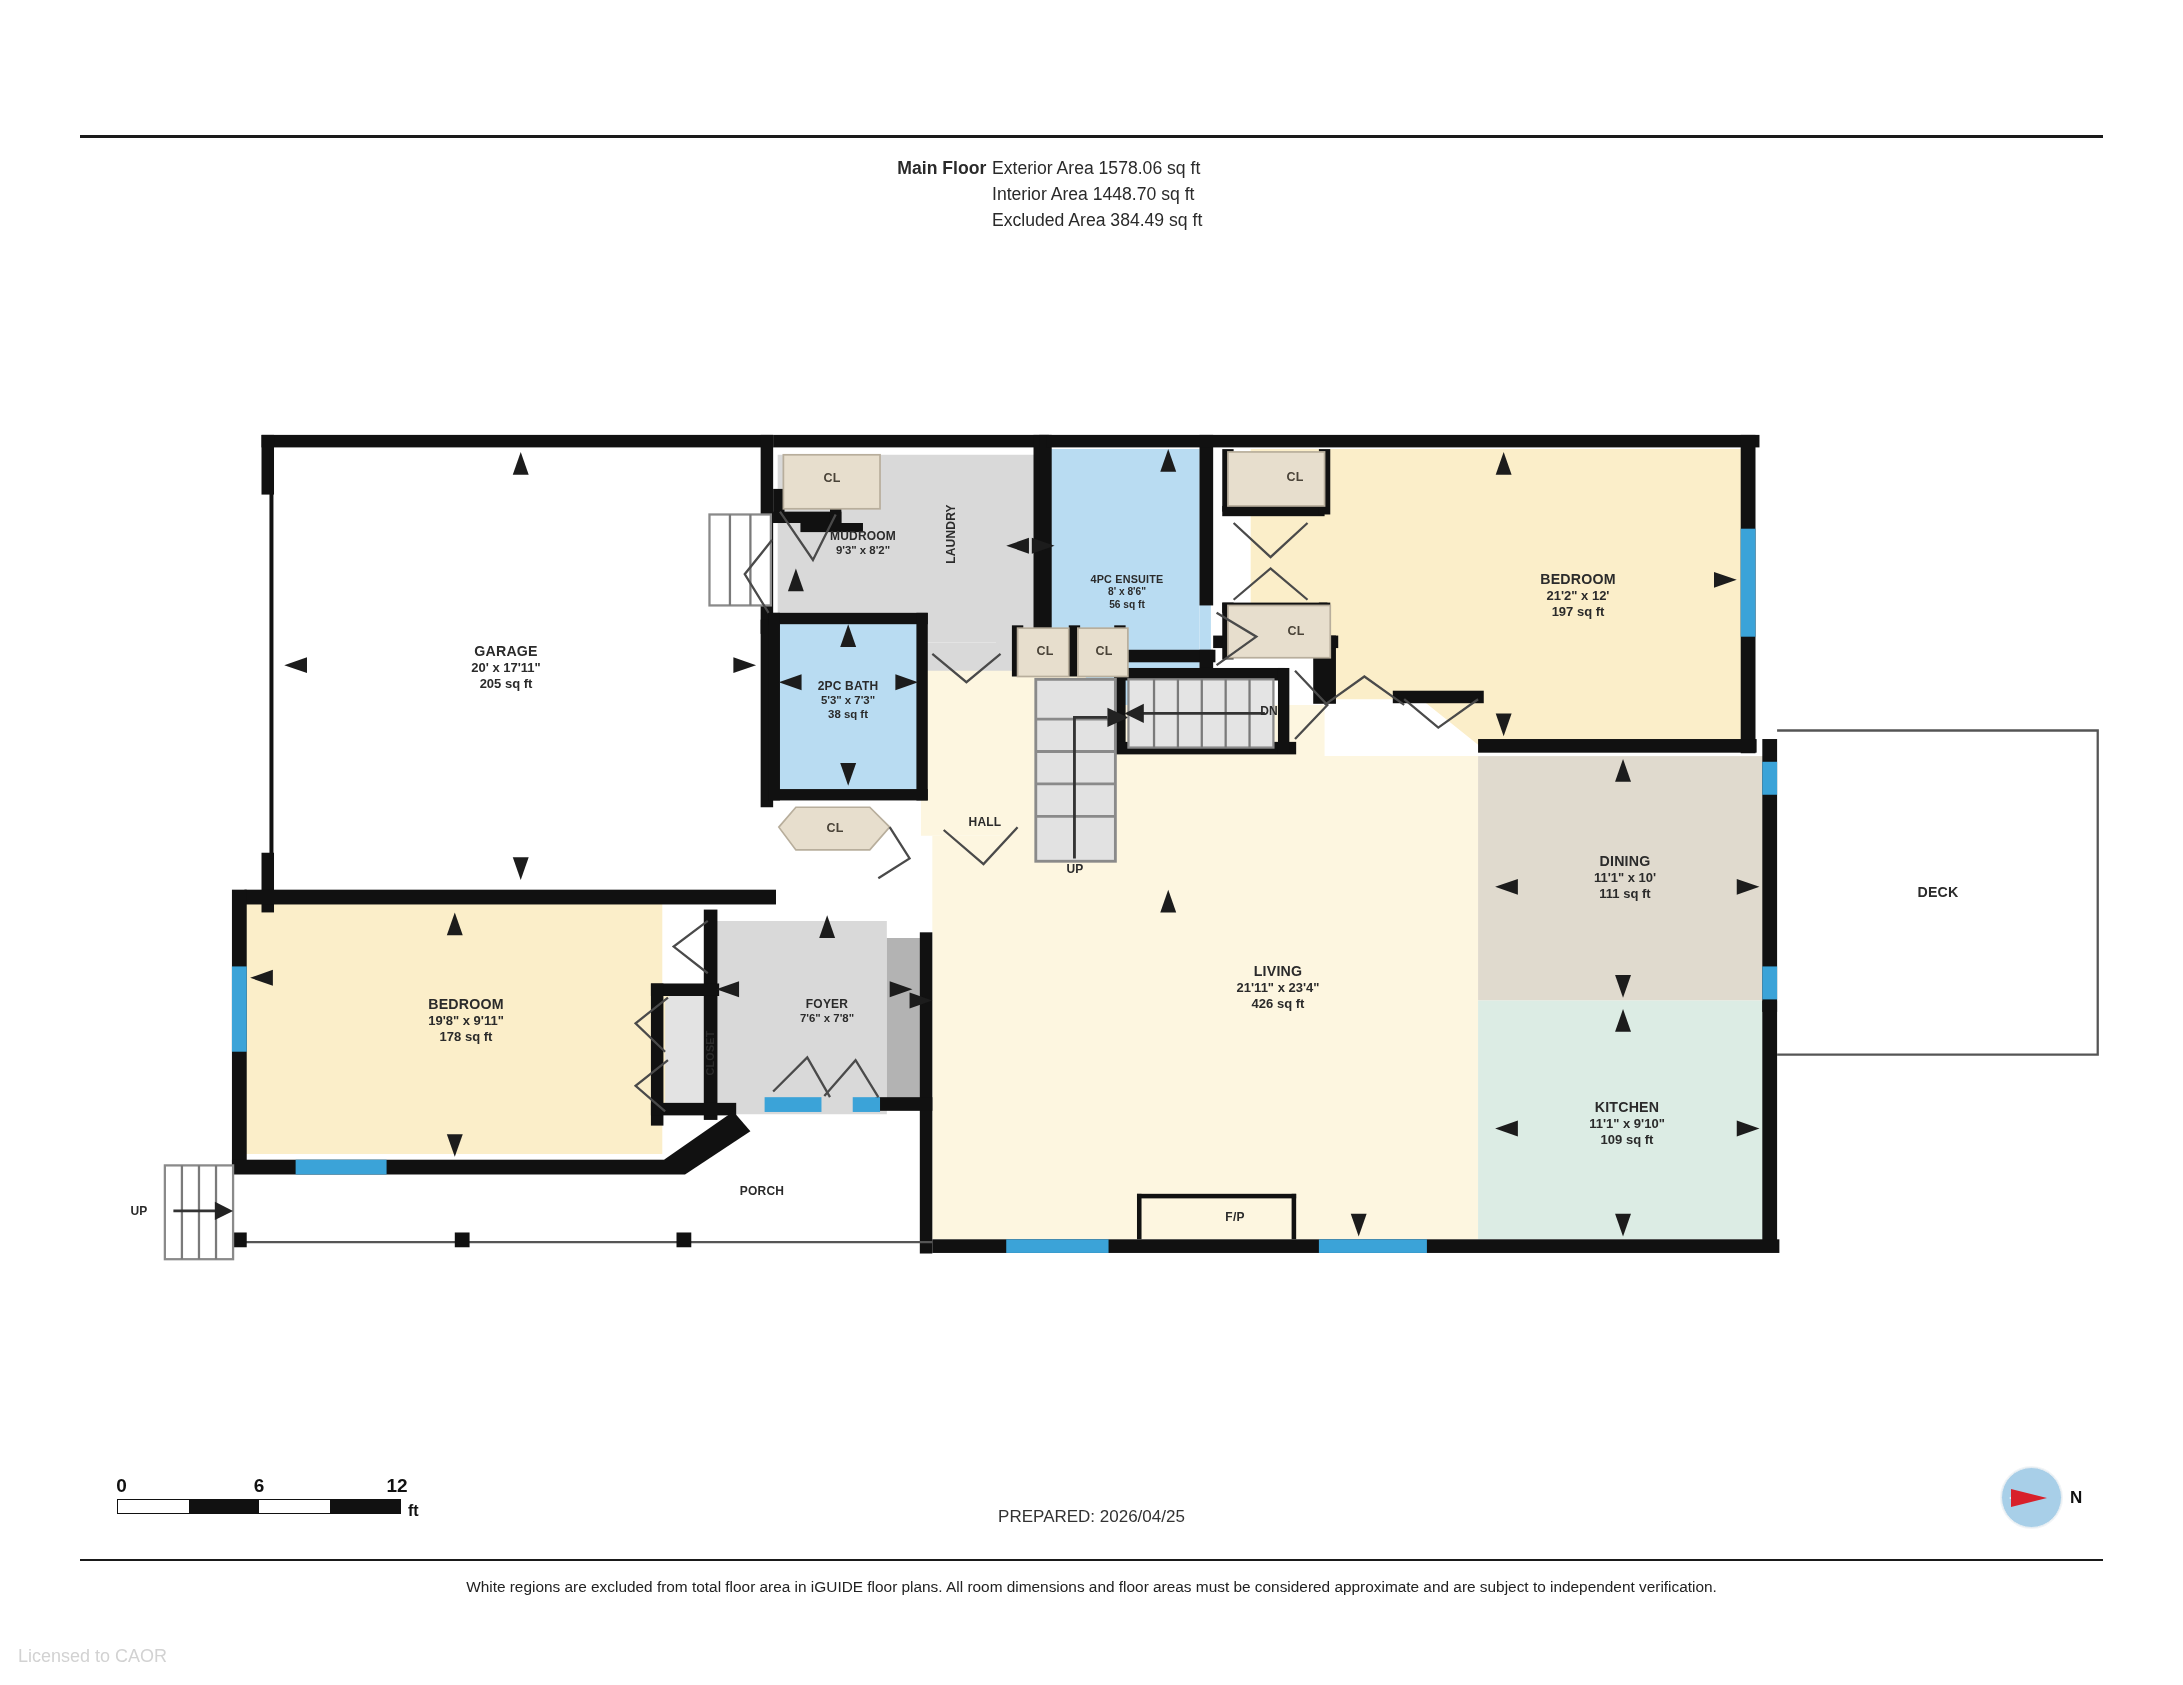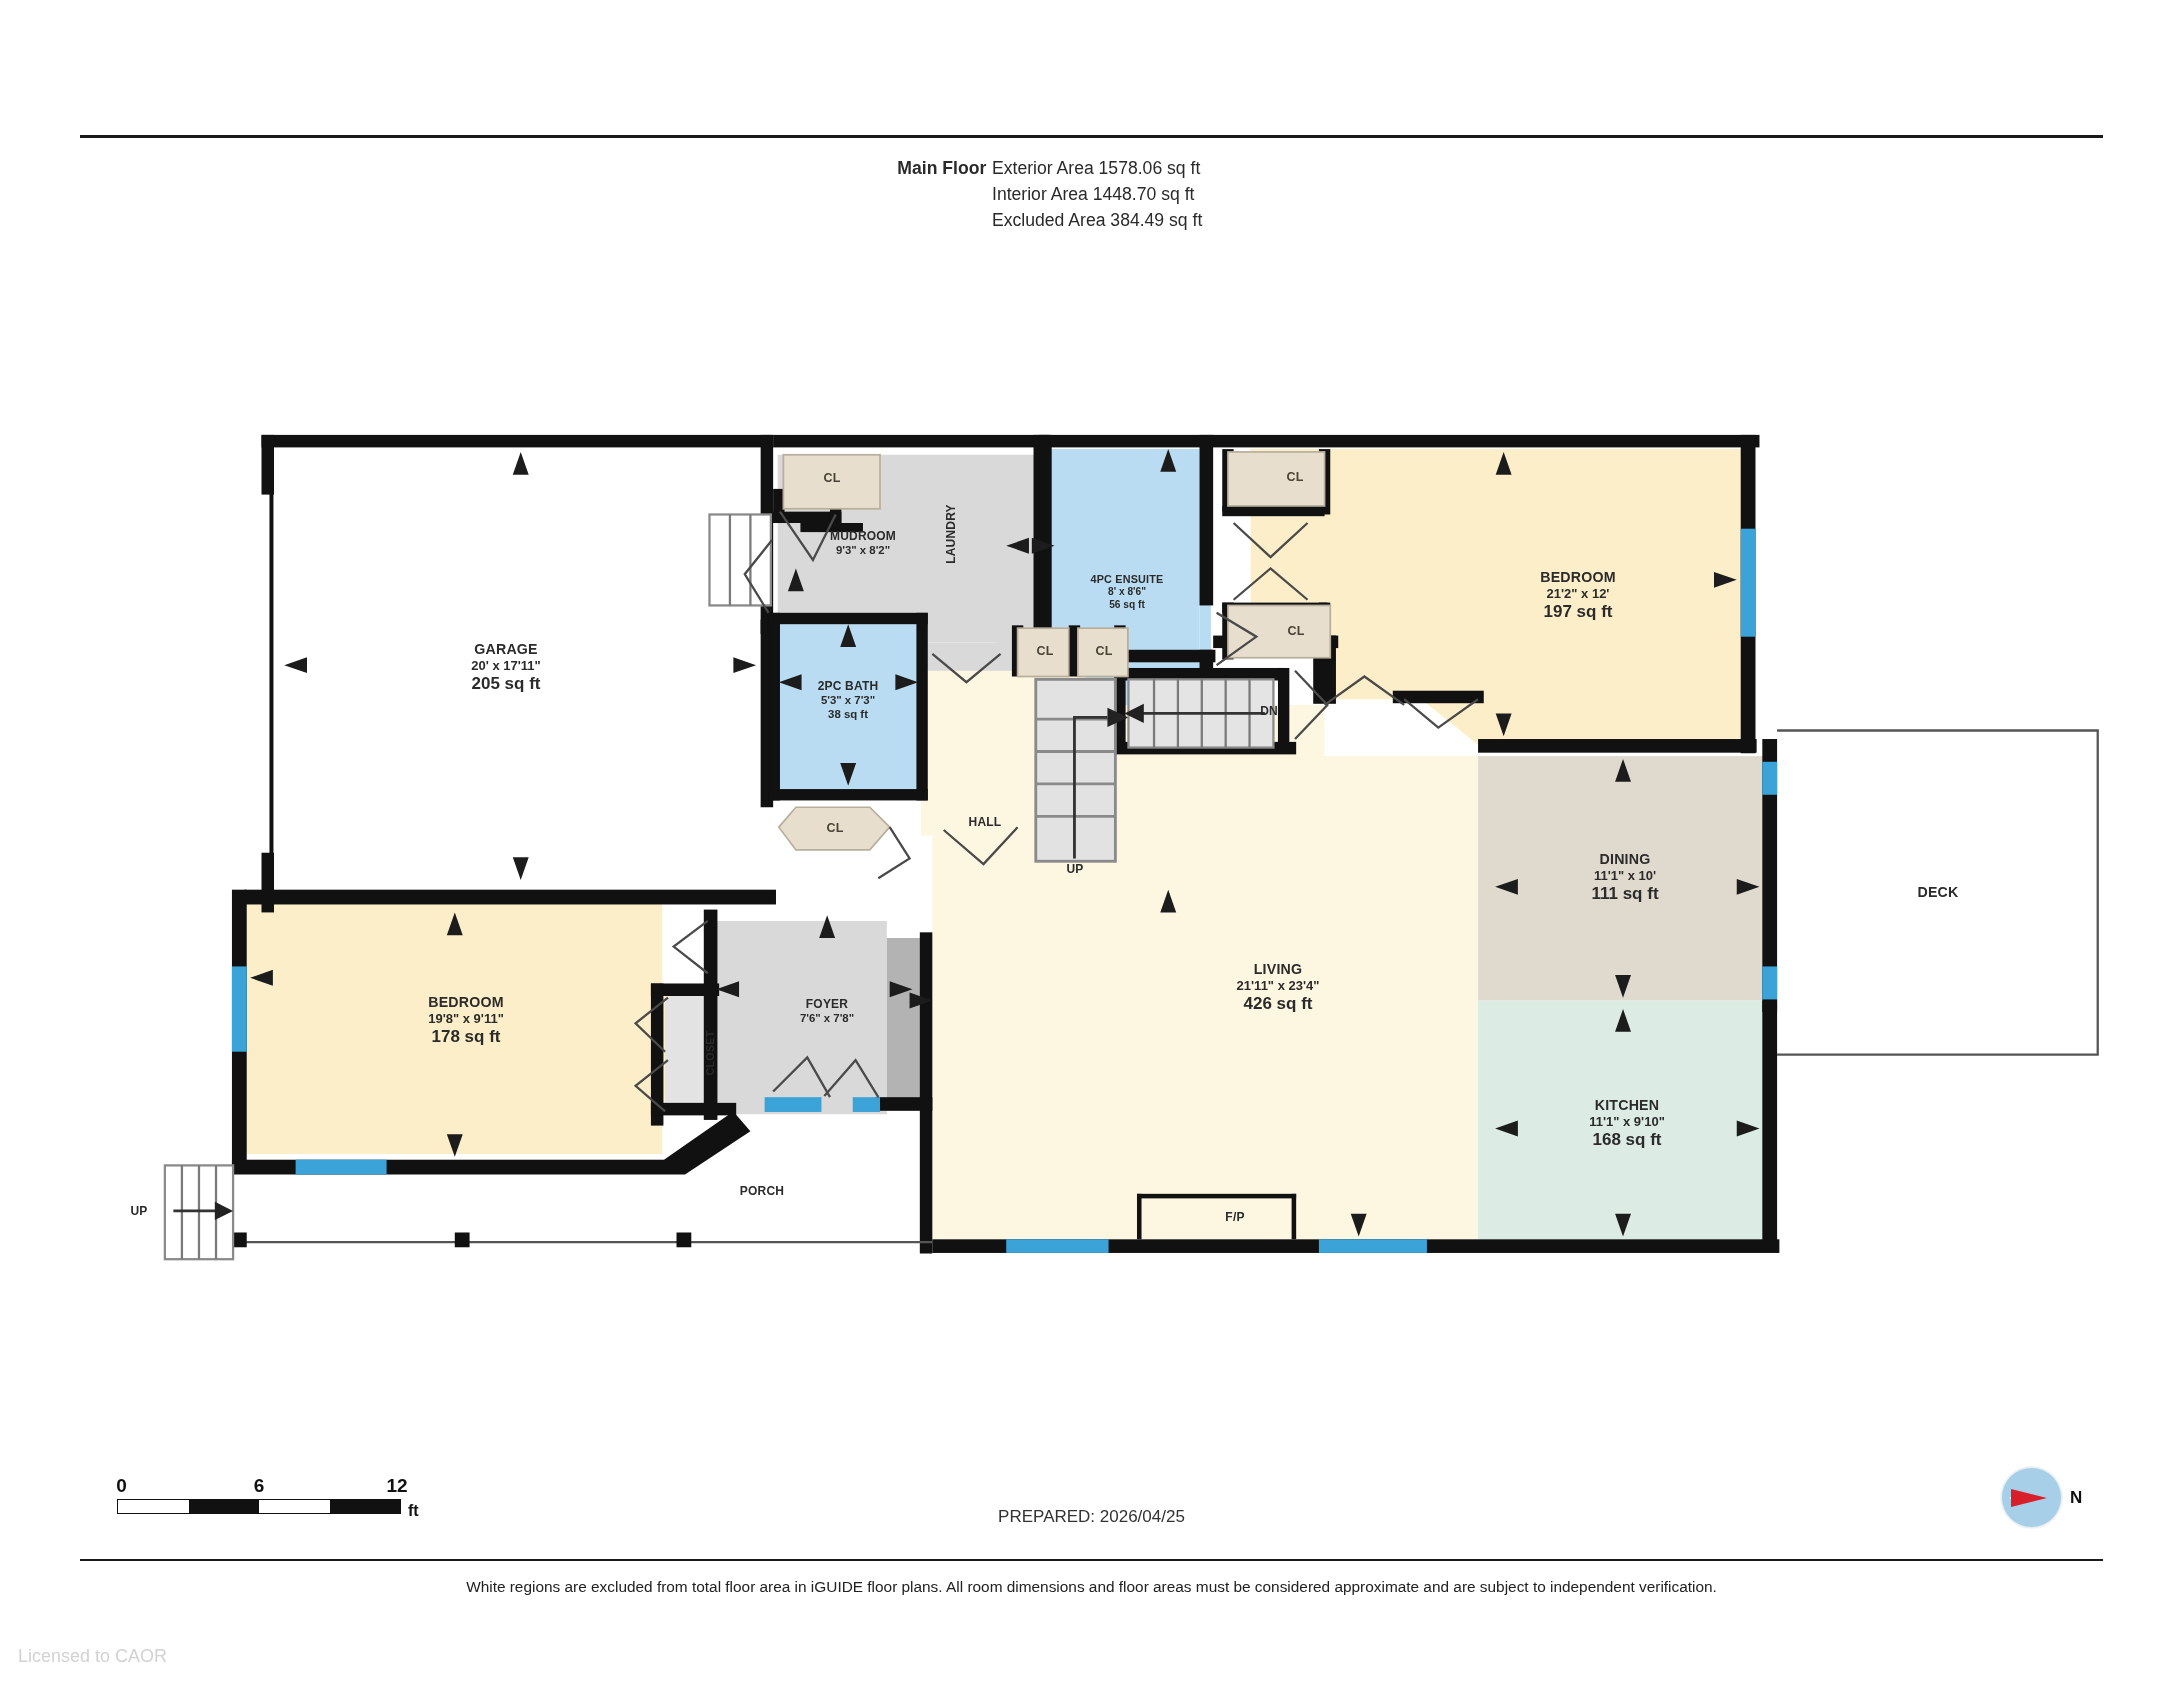--- a/index.html
+++ b/index.html
@@ -71,21 +71,21 @@
     text-align: center;
     color: #2b2b2b;
     font-weight: bold;
     line-height: 1.22;
     white-space: nowrap;
     transform: translate(-50%, -50%);
     pointer-events: none;
   }
   .rlabel .nm { font-size: 14.2px; letter-spacing: 0.2px; }
   .rlabel .dm { font-size: 13px; font-weight: bold; }
-  .rlabel .sf { font-size: 17px; font-weight: bold; }
+  .rlabel .sf { font-size: 13px; font-weight: bold; }
   .rlabel.sm .nm { font-size: 12px; }
   .rlabel.sm .dm { font-size: 11.4px; }
   .rlabel.sm .sf { font-size: 11.4px; }
   .rlabel.tiny .nm { font-size: 10.8px; }
   .rlabel.tiny .dm { font-size: 10.2px; }
   .rlabel.tiny .sf { font-size: 10.2px; }
   .rlabel.vert {
     transform: translate(-50%, -50%) rotate(-90deg);
   }
   .rlabel.cl .nm { font-size: 12.5px; color: #4a4338; }
@@ -546,21 +546,21 @@
 
   <div class="rlabel" style="left:1278px; top:988px;text-align:center;">
     <div class="nm">LIVING</div>
     <div class="dm">21'11" x 23'4"</div>
     <div class="sf">426 sq ft</div>
   </div>
 
   <div class="rlabel" style="left:1627px; top:1124px;">
     <div class="nm">KITCHEN</div>
     <div class="dm">11'1" x 9'10"</div>
-    <div class="sf">168 sq ft</div>
+    <div class="sf">109 sq ft</div>
   </div>
 
   <div class="rlabel sm" style="left:762px; top:1191px;">
     <div class="nm">PORCH</div>
   </div>
 
   <div class="rlabel cl" style="left:832px; top:479px;">
     <div class="nm">CL</div>
   </div>
   <div class="rlabel cl" style="left:1295px; top:478px;">

